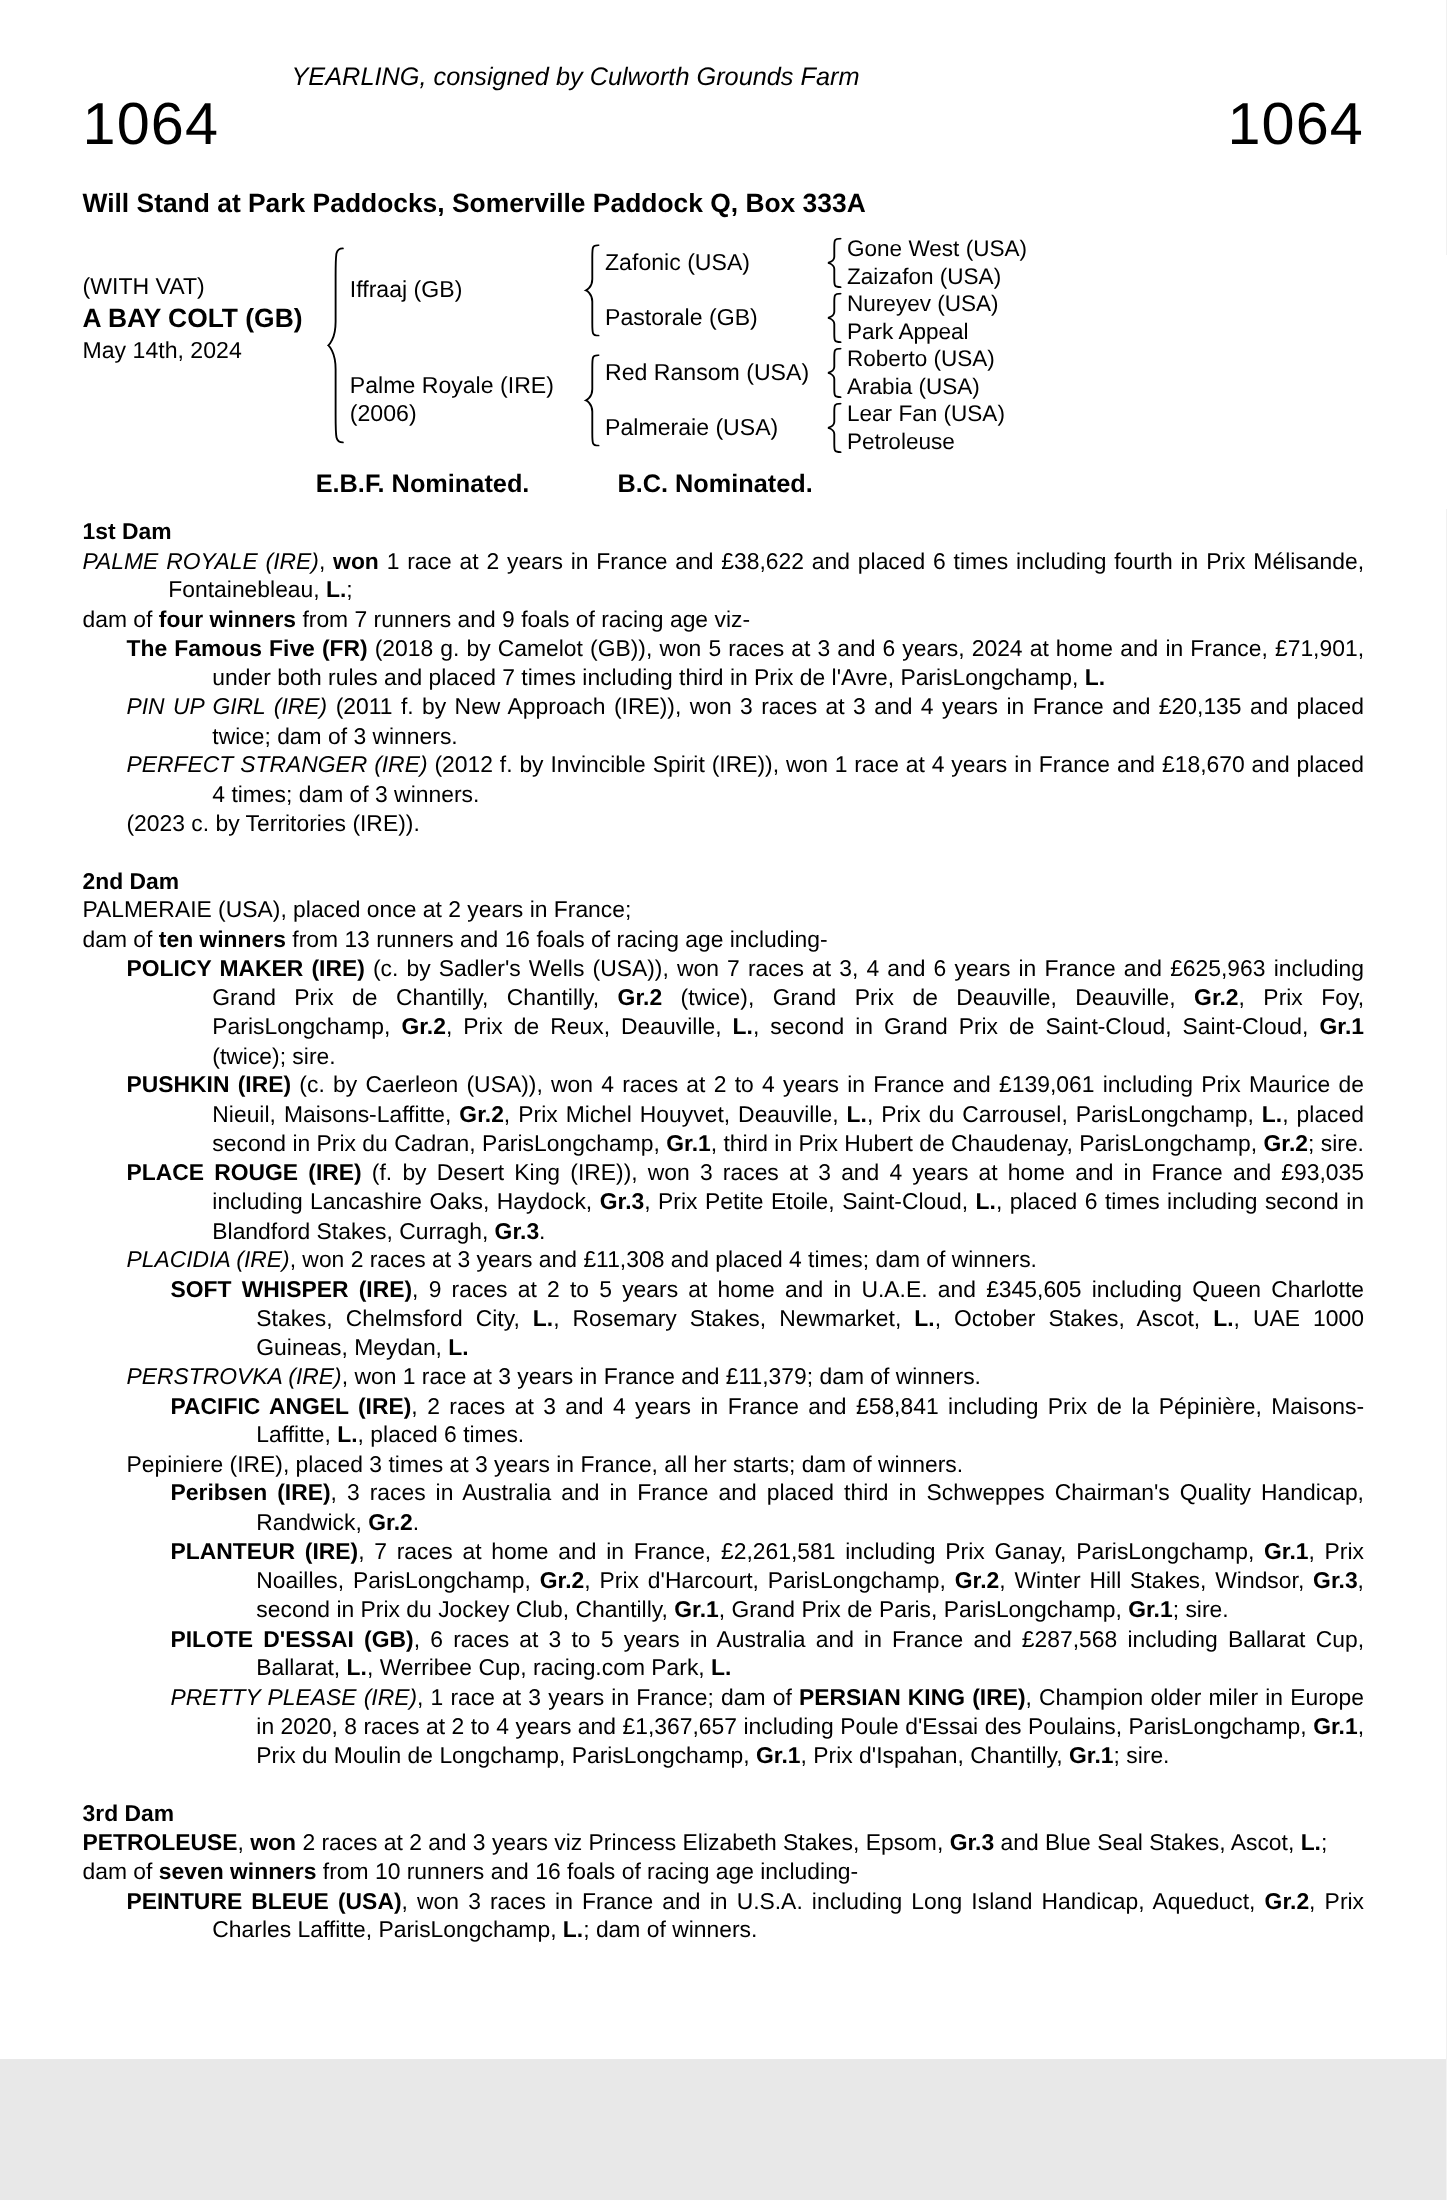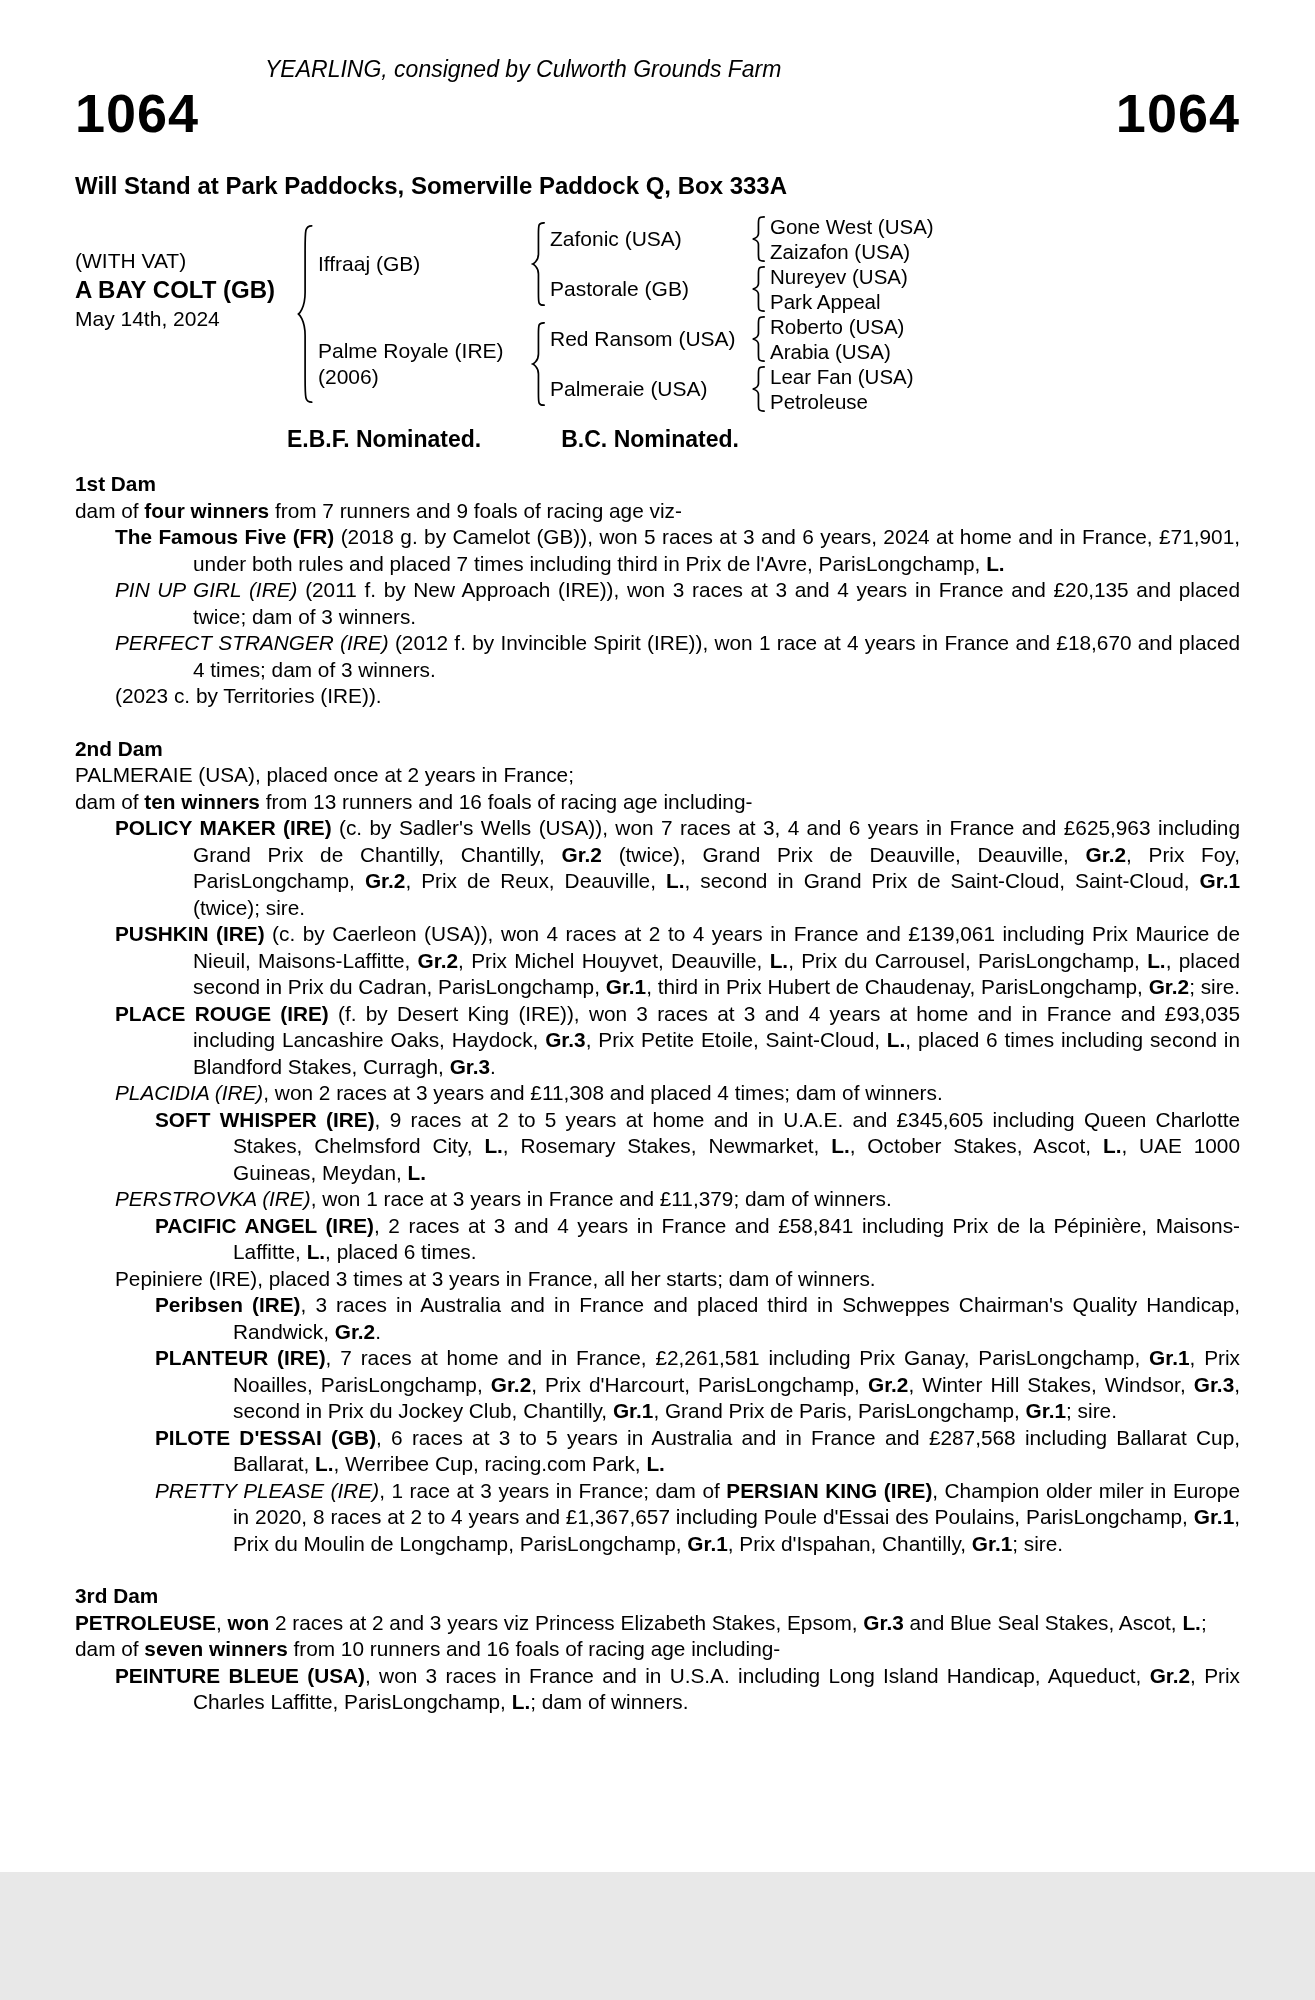--- a/index.html
+++ b/index.html
@@ -3,21 +3,21 @@
 <meta charset="utf-8">
 <style>
   html,body { margin:0; padding:0; background:#e8e8e8; }
   .page {
     width:1315px; height:1872px; margin:0 auto; background:#ffffff;
     box-sizing:border-box; padding:54px 75px 0 75px; overflow:hidden;
     font-family:"Liberation Sans", sans-serif; color:#000;
   }
   .consignor { font-style:italic; font-size:23px; line-height:30px; padding-left:190px; }
   .lot-row { display:flex; justify-content:space-between; align-items:center;
-    font-weight:bold; font-size:54px; line-height:54px; margin-top:2px; letter-spacing:1px; }
+    font-weight:normal; font-size:54px; line-height:54px; margin-top:2px; letter-spacing:1px; }
   .stand { font-weight:bold; font-size:24px; line-height:28px; margin-top:32px; }
 
   
   .ped { display:grid; grid-template-columns:215px 28px 207px 25px 195px 25px 1fr;
     grid-template-rows:repeat(8, 25px); margin-top:14px; font-size:21px; }
   .ped-col1 { grid-column:1; grid-row:1/9; display:flex; flex-direction:column;
     justify-content:center; padding-bottom:48px; gap:3px; }
   .vat, .foaled { font-size:21px; }
   .colt-name { font-weight:bold; font-size:24px; }
   .cell { display:flex; align-items:center; }
@@ -129,20 +129,21 @@
     <div class="cell g3" style="grid-row:8">Petroleuse</div>
   </div>
 
   <div class="noms">
     <span class="nom-ebf">E.B.F. Nominated.</span>
     <span class="nom-bc">B.C. Nominated.</span>
   </div>
 
   <div class="bodytext">
       <p class="dam-heading">1st Dam</p>
+      <p class="entry ind0"><span class="i">PALME ROYALE (IRE)</span><span>, </span><span class="b">won</span><span> 1 race at 2 years in France and £38,622 and placed 6 times including fourth in Prix Mélisande, Fontainebleau, </span><span class="b">L.</span><span>;</span></p>
       <p class="entry ind0"><span>dam of </span><span class="b">four winners</span><span> from 7 runners and 9 foals of racing age viz-</span></p>
       <p class="entry ind1"><span class="b">The Famous Five (FR)</span><span> (2018 g. by Camelot (GB)), won 5 races at 3 and 6 years, 2024 at home and in France, £71,901, under both rules and placed 7 times including third in Prix de l'Avre, ParisLongchamp, </span><span class="b">L.</span></p>
       <p class="entry ind1"><span class="i">PIN UP GIRL (IRE)</span><span> (2011 f. by New Approach (IRE)), won 3 races at 3 and 4 years in France and £20,135 and placed twice; dam of 3 winners.</span></p>
       <p class="entry ind1"><span class="i">PERFECT STRANGER (IRE)</span><span> (2012 f. by Invincible Spirit (IRE)), won 1 race at 4 years in France and £18,670 and placed 4 times; dam of 3 winners.</span></p>
       <p class="entry ind1"><span>(2023 c. by Territories (IRE)).</span></p>
       <p class="dam-heading">2nd Dam</p>
       <p class="entry ind0"><span>PALMERAIE (USA), placed once at 2 years in France;</span></p>
       <p class="entry ind0"><span>dam of </span><span class="b">ten winners</span><span> from 13 runners and 16 foals of racing age including-</span></p>
       <p class="entry ind1"><span class="b">POLICY MAKER (IRE)</span><span> (c. by Sadler's Wells (USA)), won 7 races at 3, 4 and 6 years in France and £625,963 including Grand Prix de Chantilly, Chantilly, </span><span class="b">Gr.2</span><span> (twice), Grand Prix de Deauville, Deauville, </span><span class="b">Gr.2</span><span>, Prix Foy, ParisLongchamp, </span><span class="b">Gr.2</span><span>, Prix de Reux, Deauville, </span><span class="b">L.</span><span>, second in Grand Prix de Saint-Cloud, Saint-Cloud, </span><span class="b">Gr.1</span><span> (twice); sire.</span></p>
       <p class="entry ind1"><span class="b">PUSHKIN (IRE)</span><span> (c. by Caerleon (USA)), won 4 races at 2 to 4 years in France and £139,061 including Prix Maurice de Nieuil, Maisons-Laffitte, </span><span class="b">Gr.2</span><span>, Prix Michel Houyvet, Deauville, </span><span class="b">L.</span><span>, Prix du Carrousel, ParisLongchamp, </span><span class="b">L.</span><span>, placed second in Prix du Cadran, ParisLongchamp, </span><span class="b">Gr.1</span><span>, third in Prix Hubert de Chaudenay, ParisLongchamp, </span><span class="b">Gr.2</span><span>; sire.</span></p>

